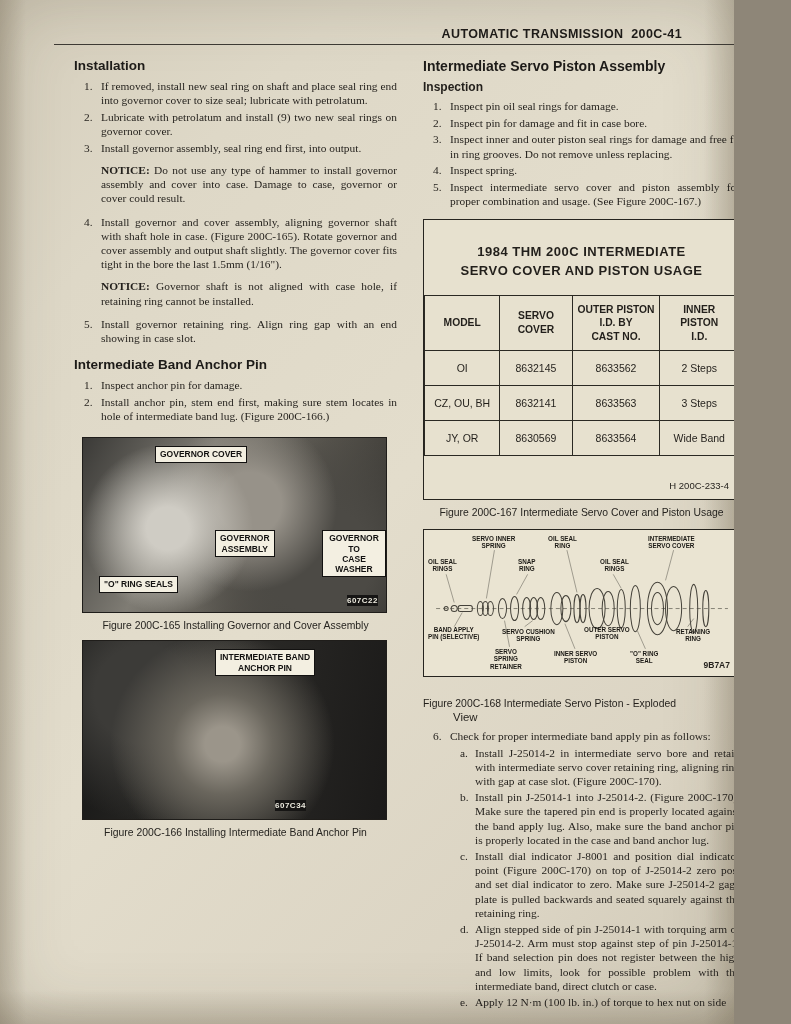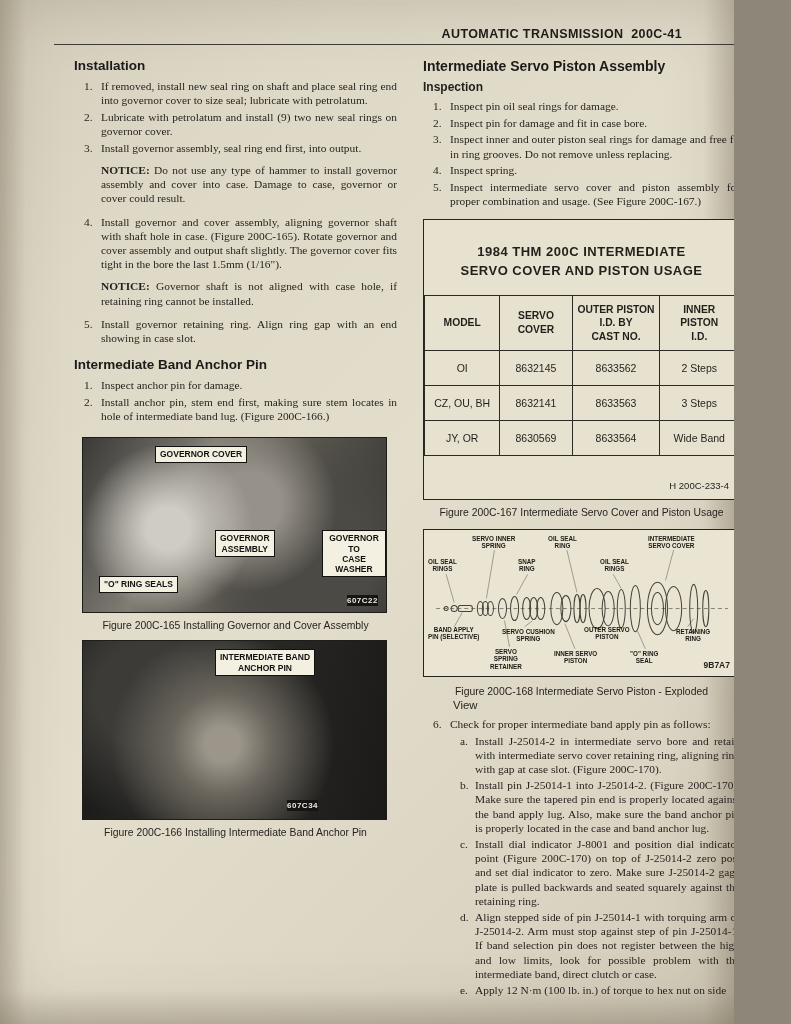--- a/index.html
+++ b/index.html
@@ -52,21 +52,21 @@
   .ft-title { text-align:center; font:bold 13px "Liberation Sans", sans-serif; letter-spacing:.5px; margin:23px 10px 15px; line-height:1.4; white-space:pre-line; }
   table.usage { width:100%; border-collapse:collapse; font-family:"Liberation Sans", sans-serif; table-layout:fixed; }
   .usage th, .usage td { border:1.2px solid #2b2923; text-align:center; vertical-align:middle; white-space:pre-line; }
   .usage th { font-weight:bold; font-size:10.3px; line-height:1.3; padding:7px 3px; }
   .usage td { font-size:10.5px; padding:11px 3px; }
   .ft-code { text-align:right; font:9.5px "Liberation Sans", sans-serif; margin:24px 10px 8px 0; }
 
   .fig168 { position:relative; margin-top:11px; border:1.6px solid #26241f; background:#eae4d2; height:148px; }
   .dlabel { position:absolute; font:bold 6.3px "Liberation Sans", sans-serif; line-height:1.18; text-align:center; white-space:pre-line; color:#1b1915; }
   .dcode { position:absolute; right:9px; bottom:6px; font:bold 8.5px "Liberation Sans", sans-serif; }
-  .cap2 { font:10.4px "Liberation Sans", sans-serif; text-align:center; margin-top:9px; }
+  .cap2 { font:10.4px "Liberation Sans", sans-serif; margin-top:21px; }
   .cap2b { font-size:11.4px; margin:2px 0 6px 30px; }
   .svgwrap { position:absolute; inset:0; }
 </style>
 </head>
 <body>
 
 <div class="page">
   <div class="hdr">AUTOMATIC TRANSMISSION&nbsp; 200C-41</div>
   <div class="rule"></div>
 
@@ -122,21 +122,21 @@
         <div class="plabel" style="top:92px; left:212px;margin-left:27px;">GOVERNOR TO
 CASE WASHER</div>
         <div class="plabel" style="top:138px; left:16px;">"O" RING SEALS</div>
         <div class="pcode" style="right:8px; bottom:6px;">607C22</div>
       </div>
       <div class="caption">Figure 200C-165 Installing Governor and Cover Assembly</div>
 
       <div class="photo photo2" style="margin-top:6px;">
         <div class="plabel" style="top:8px; left:108px;margin-left:24px;">INTERMEDIATE BAND
 ANCHOR PIN</div>
-        <div class="pcode" style="left:204px; bottom:8px;">607C34</div>
+        <div class="pcode" style="left:192px; bottom:8px;">607C34</div>
       </div>
       <div class="caption">Figure 200C-166 Installing Intermediate Band Anchor Pin</div>
     </div>
 
     <div class="colR">
       <h1 class="sec" style="font-size:14px;">Intermediate Servo Piston Assembly</h1>
       <h2 class="sub">Inspection</h2>
 
       <div class="li">
         <span class="num">1.</span>

